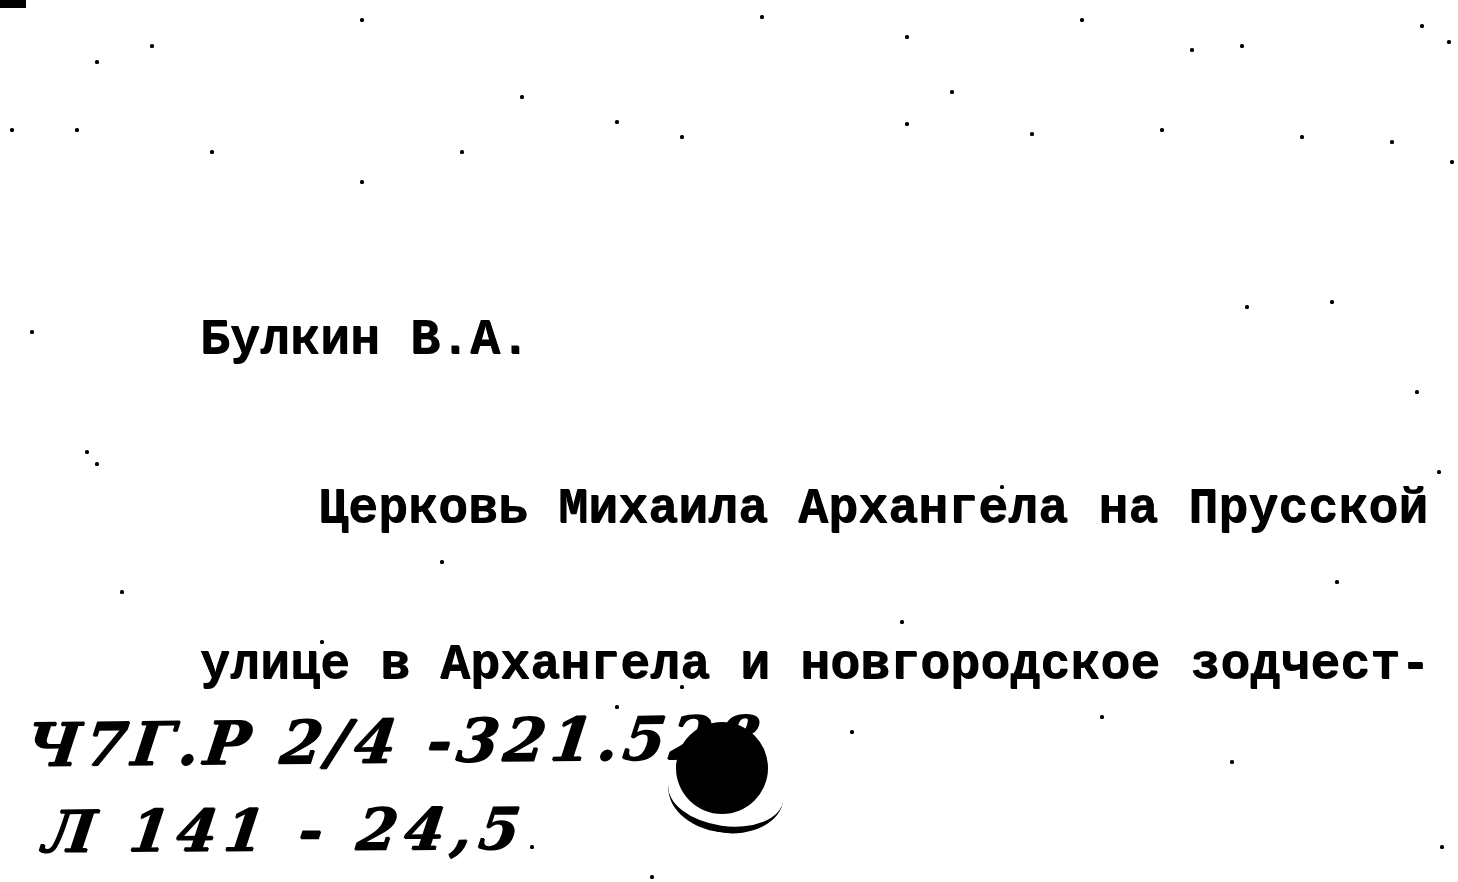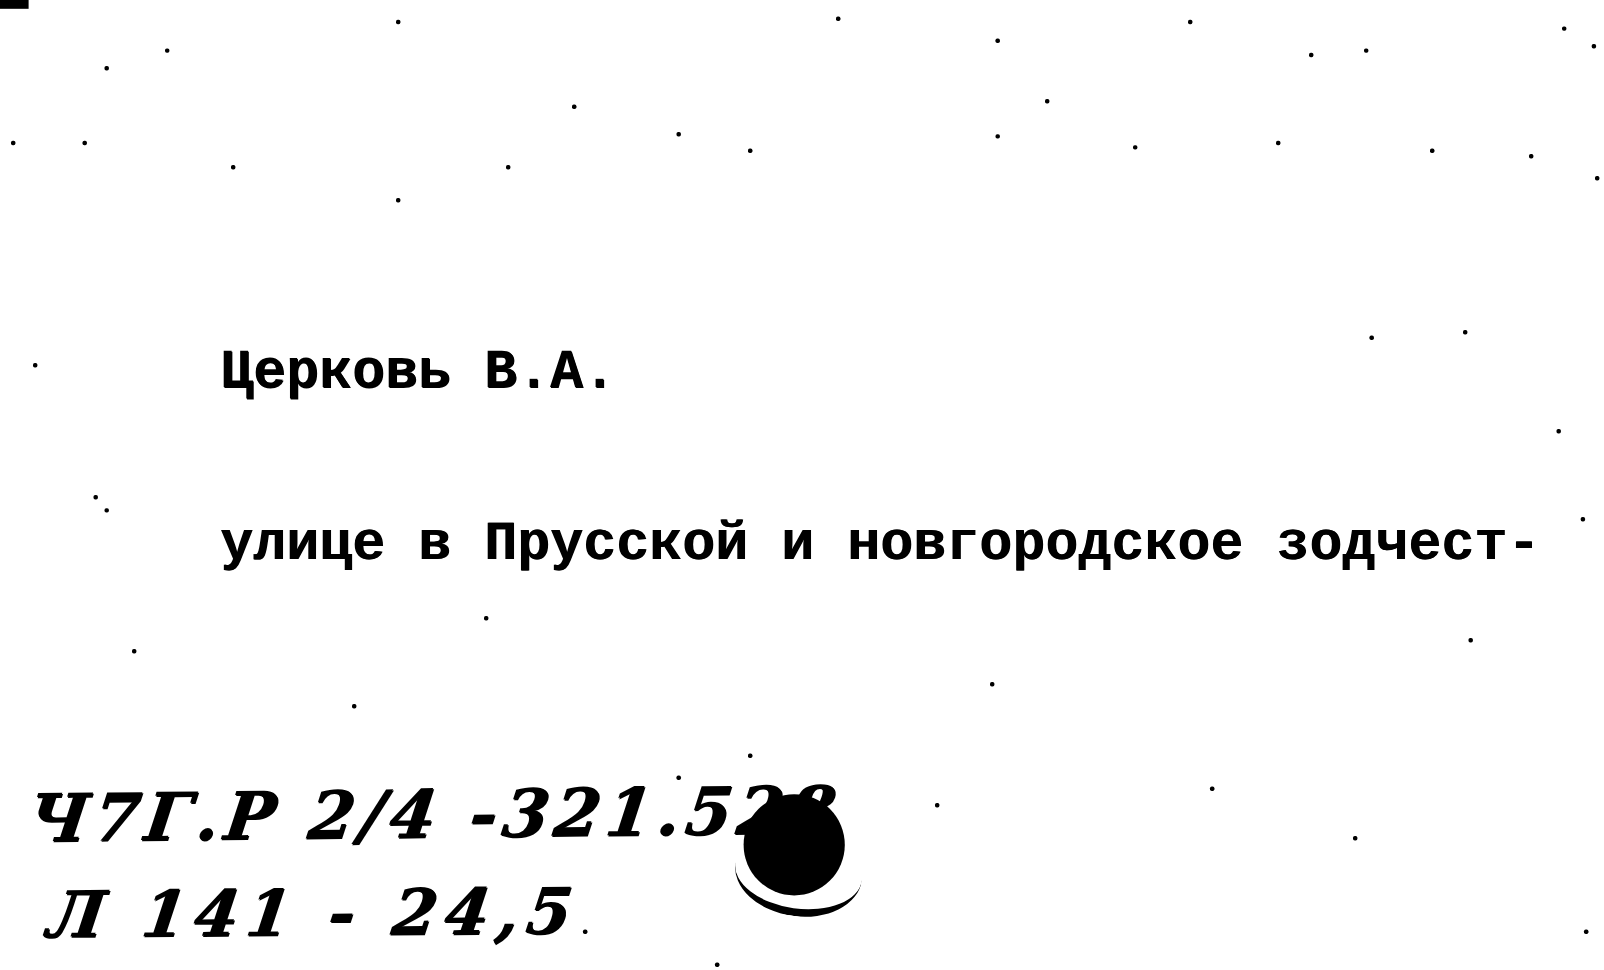--- a/index.html
+++ b/index.html
@@ -112,22 +112,23 @@
 </style>
 </head>
 <body>
 
 <div class="card">
 
   <div class="corner-mark"></div>
   <div class="specks"></div>
 
   <div class="typed-block">
-    <div class="typed-line">Церковь В.А.</div>
-    <div class="typed-line">улице в Прусской и новгородское зодчест-</div>
+    <div class="typed-line">Булкин В.А.</div>
+    <div class="typed-line indent para-gap">Церковь Михаила Архангела на Прусской</div>
+    <div class="typed-line">улице в Архангела и новгородское зодчест-</div>
     
     
     
   </div>
 
   <div class="handwriting call-top">Ч7Г.Р 2/4 -321.528</div>
   <div class="handwriting call-bottom">Л 141 - 24,5</div>
 
   <div class="hole-arc"></div>
   <div class="hole"></div>

